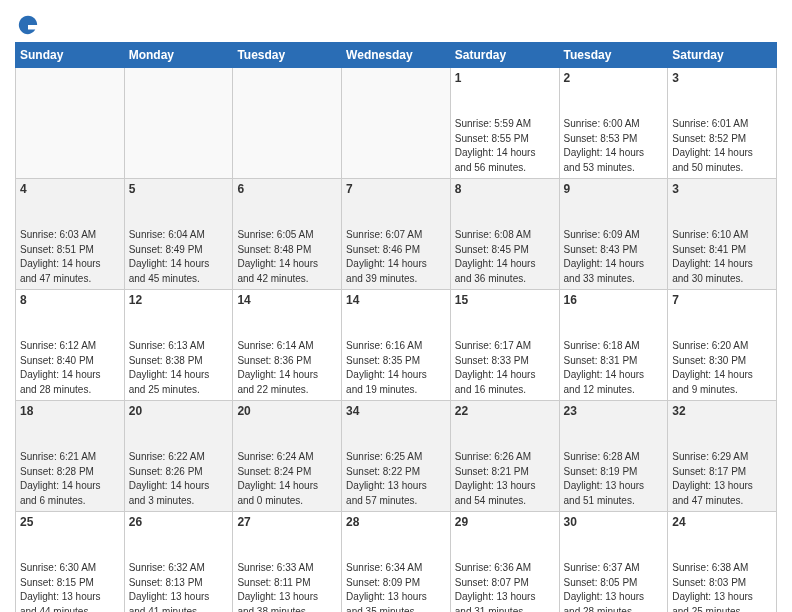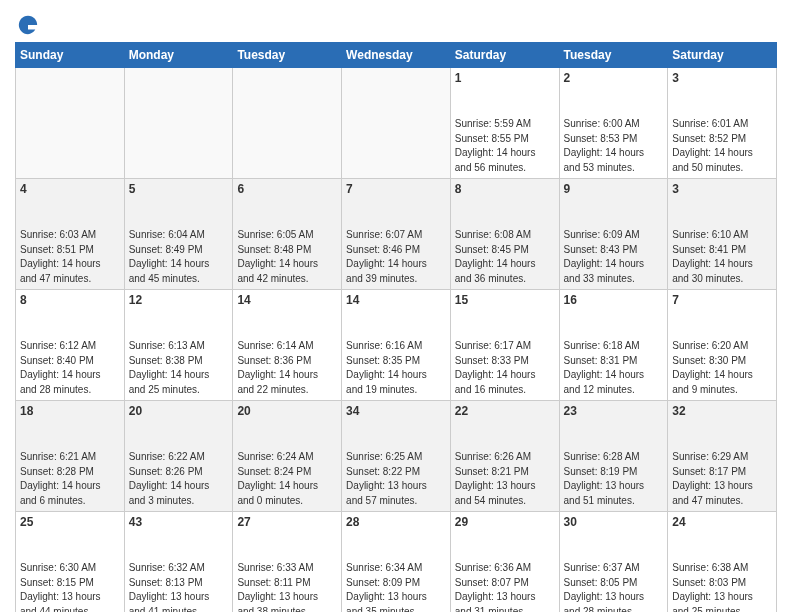--- a/index.html
+++ b/index.html
@@ -240,21 +240,21 @@
             <span class="day-number">32</span>
             <div class="day-info">Sunrise: 6:29 AM<br>Sunset: 8:17 PM<br>Daylight: 13 hours<br>and 47 minutes.</div>
           </td>
         </tr>
         <tr class="row-even">
           <td>
             <span class="day-number">25</span>
             <div class="day-info">Sunrise: 6:30 AM<br>Sunset: 8:15 PM<br>Daylight: 13 hours<br>and 44 minutes.</div>
           </td>
           <td>
-            <span class="day-number">43</span>
+            <span class="day-number">26</span>
             <div class="day-info">Sunrise: 6:32 AM<br>Sunset: 8:13 PM<br>Daylight: 13 hours<br>and 41 minutes.</div>
           </td>
           <td>
             <span class="day-number">27</span>
             <div class="day-info">Sunrise: 6:33 AM<br>Sunset: 8:11 PM<br>Daylight: 13 hours<br>and 38 minutes.</div>
           </td>
           <td>
             <span class="day-number">28</span>
             <div class="day-info">Sunrise: 6:34 AM<br>Sunset: 8:09 PM<br>Daylight: 13 hours<br>and 35 minutes.</div>
           </td>

